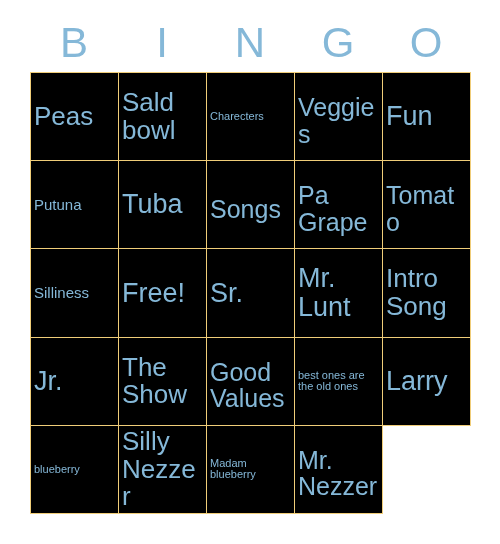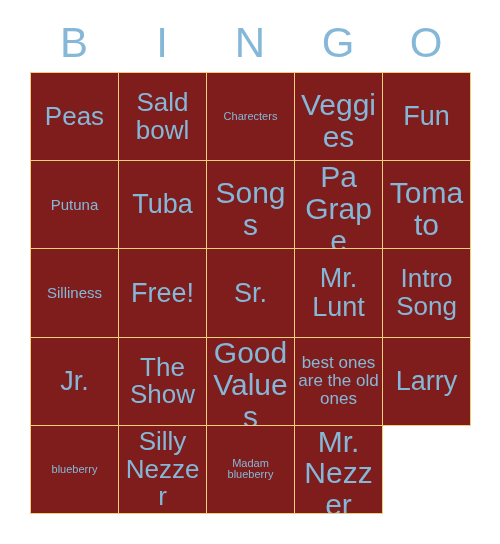--- a/index.html
+++ b/index.html
@@ -55,39 +55,39 @@
     border-left: 1.4px solid #f0cd79;
     box-sizing: content-box;
   }
   .cell {
     border-right: 1.4px solid #f0cd79;
     border-bottom: 1.4px solid #f0cd79;
     box-sizing: border-box;
     display: flex;
     align-items: center;
     justify-content: center;
-    text-align: center;
+    text-align: left;
     color: #85b8d8;
     padding: 2px 3px;
     overflow: hidden;
-    background: #7f1d1d;
+    background: #000000;
   }
   .cell span {
     display: block;
     width: 100%;
     line-height: 1.06;
     word-wrap: break-word;
   }
   
   .fs-xl  span { font-size: 27px; }
   .fs-lg  span { font-size: 26px; }
-  .fs-md  span { font-size: 30px; margin-top: 8px; }
+  .fs-md  span { font-size: 25px; margin-top: 8px; }
   .fs-sm  span { font-size: 15px; }
   .fs-xs  span { font-size: 11px; }
-  .fs-xxs span { font-size: 17px; }
+  .fs-xxs span { font-size: 11px; }
 </style>
 </head>
 <body>
 
 <div class="card">
 
   <div class="header-row">
     <div class="header-cell">B</div>
     <div class="header-cell">I</div>
     <div class="header-cell">N</div>

